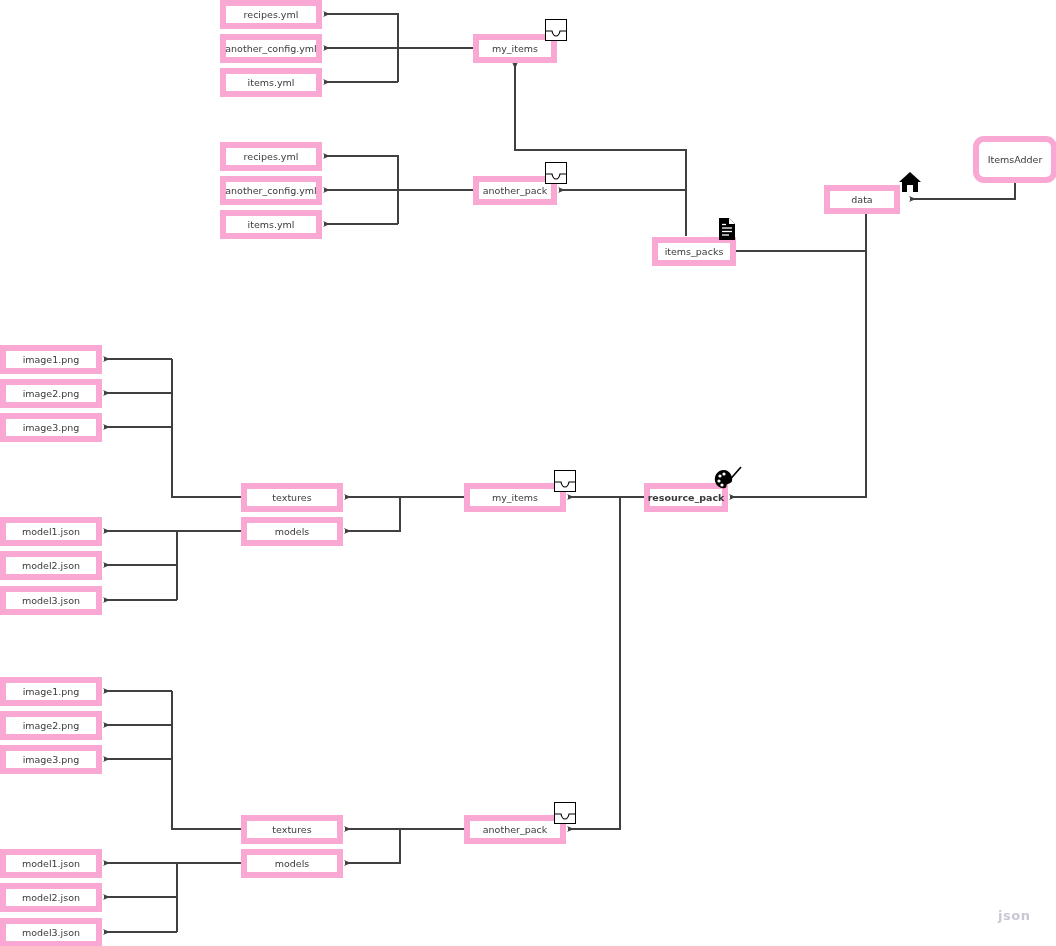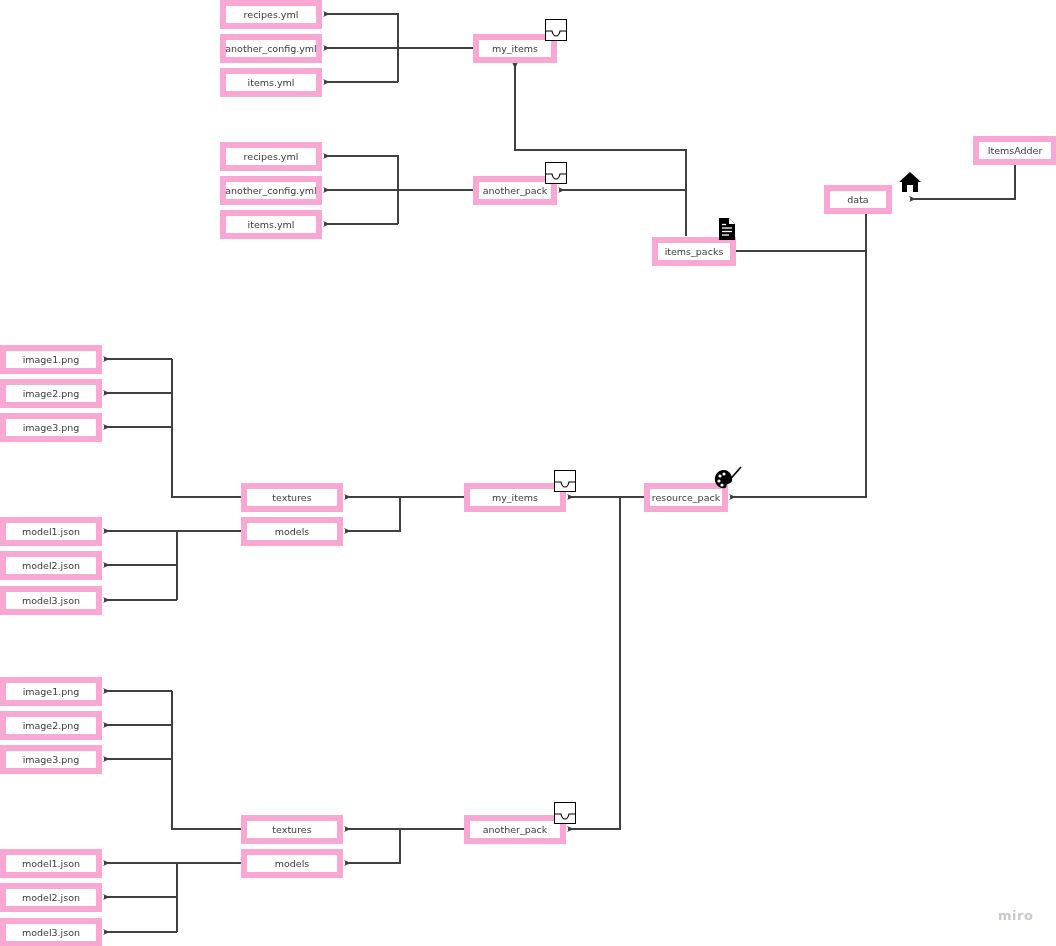--- a/index.html
+++ b/index.html
@@ -66,35 +66,35 @@
     <polyline points="172,691 104,691" marker-end="url(#arr)"></polyline>
     <polyline points="172,725 104,725" marker-end="url(#arr)"></polyline>
     <polyline points="172,759 104,759" marker-end="url(#arr)"></polyline>
     <polyline points="241,863 177,863 177,932"></polyline>
     <polyline points="177,863 104,863" marker-end="url(#arr)"></polyline>
     <polyline points="177,897 104,897" marker-end="url(#arr)"></polyline>
     <polyline points="177,932 104,932" marker-end="url(#arr)"></polyline>
   </g>
 </svg>
 
-<div class="node" style="left:973px;top:136px;width:84px;height:29px;">ItemsAdder</div>
-<div class="node" style="left:824px;top:185px;width:68px;height:29px;">data</div>
+<div class="node" style="left:973px;top:136px;width:84px;height:47px;border-radius:11px;">ItemsAdder</div>
+<div class="node" style="left:824px;top:185px;width:76px;height:29px;">data</div>
 <div class="node" style="left:644px;top:237px;width:84px;height:29px;margin-left:8px;">items_packs</div>
 <div class="node" style="left:473px;top:34px;width:84px;height:29px;">my_items</div>
 <div class="node" style="left:473px;top:176px;width:84px;height:29px;">another_pack</div>
 
 <div class="node" style="left:220px;top:0px;width:102px;height:29px;">recipes.yml</div>
 <div class="node" style="left:220px;top:34px;width:102px;height:29px;">another_config.yml</div>
 <div class="node" style="left:220px;top:68px;width:102px;height:29px;">items.yml</div>
 
 <div class="node" style="left:220px;top:142px;width:102px;height:29px;">recipes.yml</div>
 <div class="node" style="left:220px;top:176px;width:102px;height:29px;">another_config.yml</div>
 <div class="node" style="left:220px;top:210px;width:102px;height:29px;">items.yml</div>
 
-<div class="node" style="left:644px;top:483px;width:84px;height:29px;">resource_pack</div>
+<div class="node" style="left:644px;top:483px;width:84px;height:29px;font-weight:bold;">resource_pack</div>
 <div class="node" style="left:464px;top:483px;width:102px;height:29px;">my_items</div>
 <div class="node" style="left:464px;top:815px;width:102px;height:29px;">another_pack</div>
 
 <div class="node" style="left:241px;top:483px;width:102px;height:29px;">textures</div>
 <div class="node" style="left:241px;top:517px;width:102px;height:29px;">models</div>
 <div class="node" style="left:0px;top:345px;width:102px;height:29px;">image1.png</div>
 <div class="node" style="left:0px;top:379px;width:102px;height:29px;">image2.png</div>
 <div class="node" style="left:0px;top:413px;width:102px;height:29px;">image3.png</div>
 <div class="node" style="left:0px;top:517px;width:102px;height:29px;">model1.json</div>
 <div class="node" style="left:0px;top:551px;width:102px;height:29px;">model2.json</div>
@@ -141,13 +141,13 @@
 <svg class="icon" style="left:714px;top:466px;width:28px;height:28px;" viewBox="0 0 28 28">
   <path d="M10,4 C3,4 0,10 1,15 C2,20 7,23 11,22 C13,21.5 12,19 13,18 C14,17 17,18 18,15 C19,11 16,4 10,4 Z" fill="#000"></path>
   <circle cx="6" cy="10" r="1.6" fill="#fff"></circle>
     <circle cx="10" cy="8" r="1.6" fill="#fff"></circle>
   <circle cx="5" cy="15" r="1.6" fill="#fff"></circle>
     <circle cx="8" cy="19" r="1.6" fill="#fff"></circle>
   <line x1="13" y1="17" x2="27" y2="1" stroke="#000" stroke-width="1.6"></line>
   <path d="M11,19 L14,15 L16,17 Z" fill="#000"></path>
 </svg>
 
-<div class="watermark">miro</div>
+<div class="watermark">json</div>
 
 </body></html>

